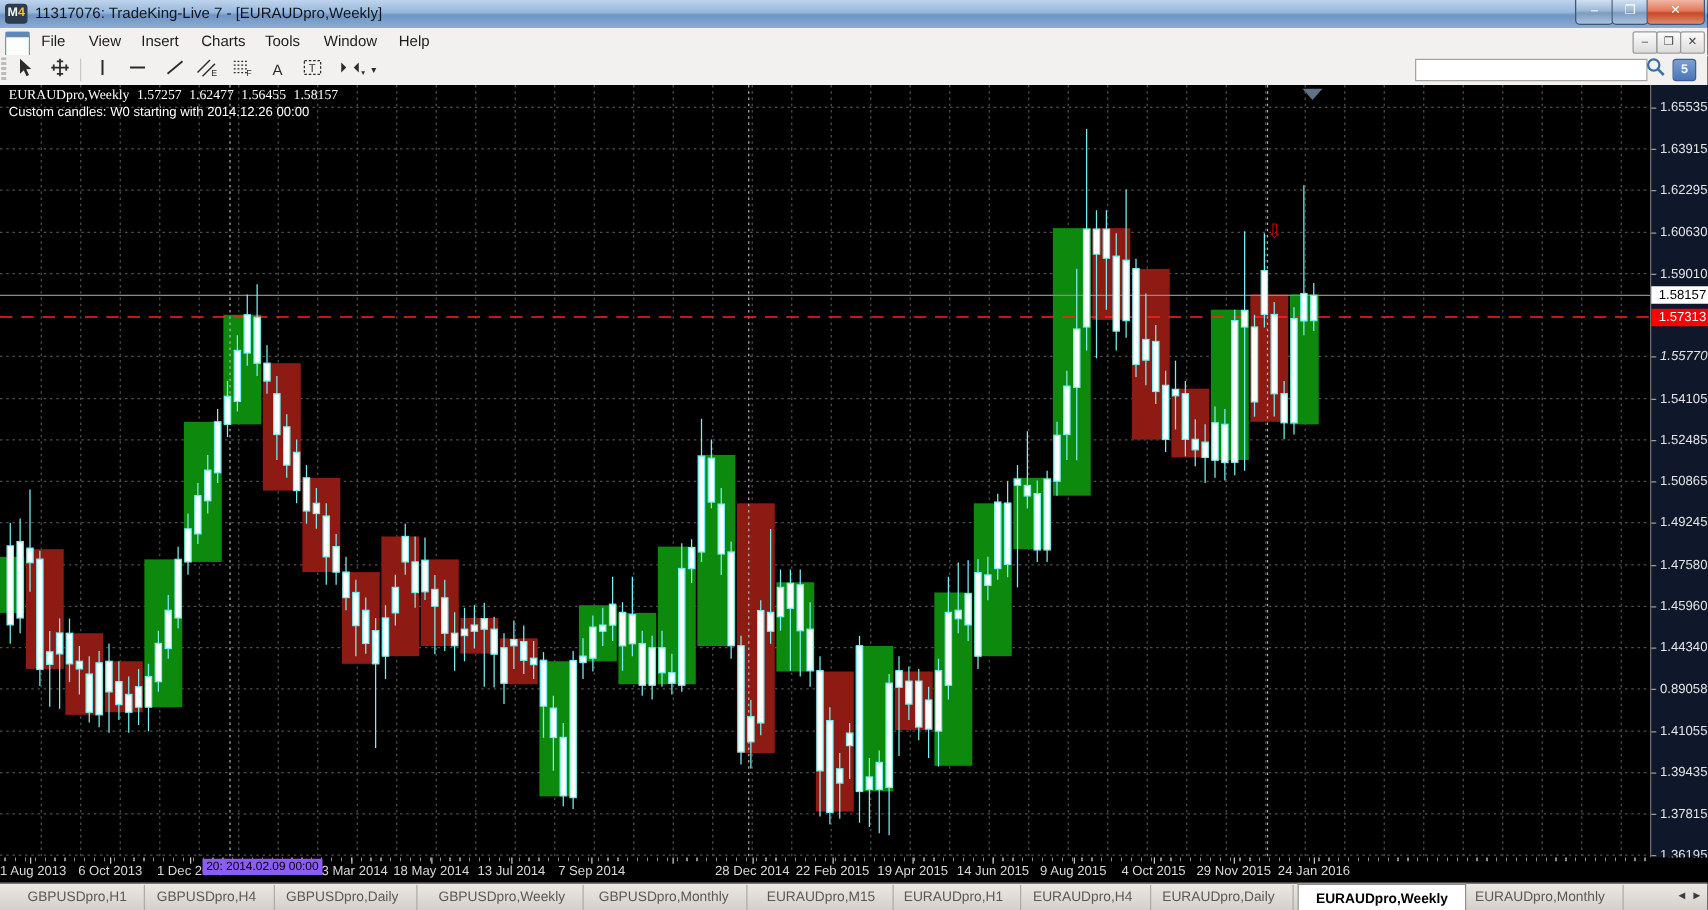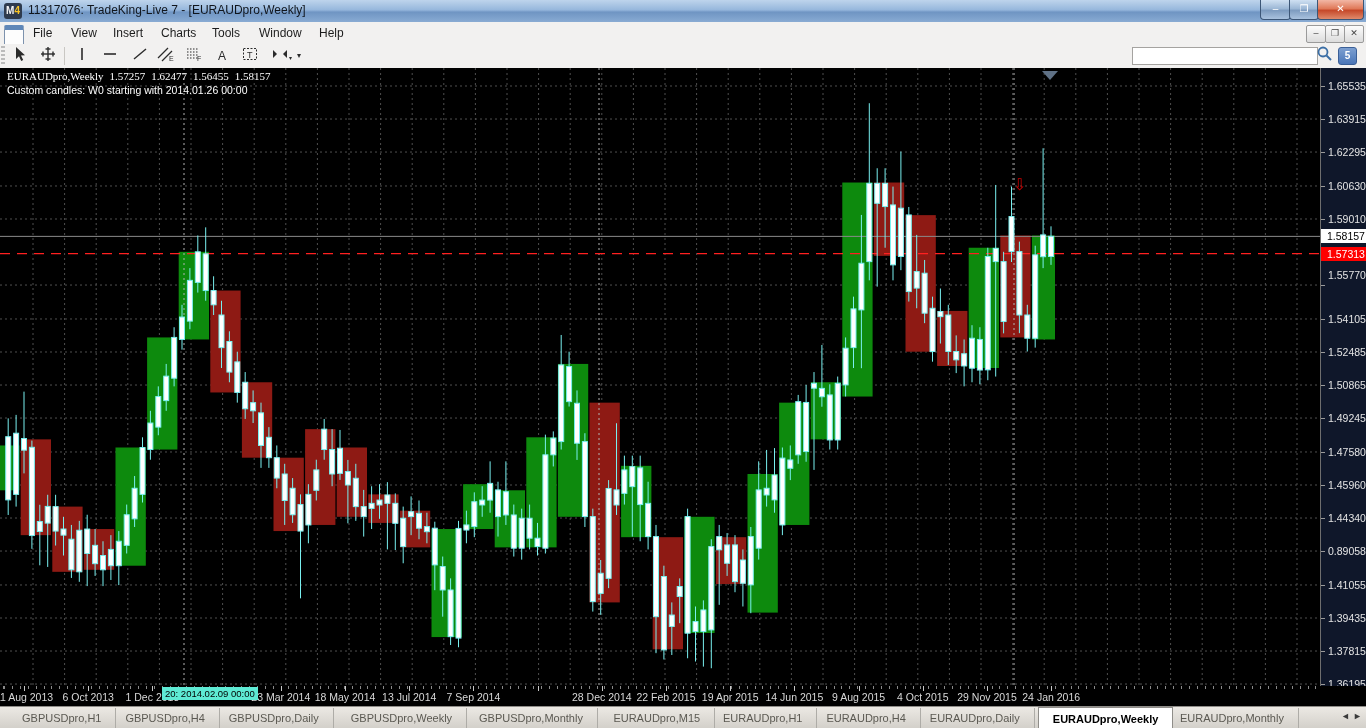--- a/index.html
+++ b/index.html
@@ -53,21 +53,21 @@
   .plabel{position:absolute;left:7px;font-size:10.5px;color:#e4e4e4;white-space:nowrap;}
   .ptag{position:absolute;left:0px;width:45px;height:14px;font-size:10.5px;line-height:14px;padding-left:6px;}
   .ptag.white{background:#ffffff;color:#000;}
   .ptag.red{background:#ff0000;color:#fff;}
   
   #date-axis{position:absolute;left:0;top:686px;width:1366px;height:20px;background:#000;}
   #date-ticks{position:absolute;left:0;top:0;width:1320px;height:3px;
     background:repeating-linear-gradient(90deg,#8a8a8a 0 1px,transparent 1px 7.9px);background-position:4px 0;}
   .dlabel{position:absolute;top:5px;font-size:10.5px;color:#d8d8d8;white-space:nowrap;transform:translateX(-50%);}
   .dtick{position:absolute;top:0;width:1px;height:5px;background:#c8c8c8;}
-  #axis-tooltip{position:absolute;left:162px;top:1px;background:#5eead4;color:#000;font-size:9.5px;
+  #axis-tooltip{position:absolute;left:162px;top:1px;background:#8b5cf6;color:#000;font-size:9.5px;
     padding:1px 3px;white-space:nowrap;}
   
   #tabbar{position:absolute;left:0;top:706px;width:1366px;height:22px;
     background:linear-gradient(180deg,#ece9e4,#d2cfc9);border-top:1px solid #8f8d89;}
   .tab{position:absolute;top:1px;height:20px;line-height:20px;font-size:11px;color:#5b5952;
     padding:0 14px;border-right:1px solid #aeaca7;}
   .tab.active{background:#fff;color:#000;font-weight:bold;border:1px solid #8f8d89;border-bottom:none;top:0;height:22px;line-height:22px;}
   .tab-scroll{position:absolute;top:4px;font-size:9px;color:#3a3a3a;}
 </style>
 </head>
@@ -534,36 +534,36 @@
       <line x1="1043.1" x2="1043.1" y1="80.26927009466004" y2="200.1228272700285" class="wick"></line>
       <rect x="1040.6" y="166.8981166925029" width="5" height="21.81008608463327" class="body"></rect>
       <line x1="1051" x2="1051" y1="158.33714832283377" y2="196.86150598634492" class="wick"></line>
       <rect x="1048.5" y="168.32494475411474" width="5" height="20.179425442791228" class="body"></rect>
       <text x="1013" y="122.43649196873223" fill="#cc0000" font-size="16">⇩</text>
       <polygon points="1042,3 1058,3 1050,12" fill="#5f7186"></polygon>
     </svg>
   <div id="chart-header">
     <span>EURAUDpro,Weekly</span><span>1.57257</span><span>1.62477</span><span>1.56455</span><span>1.58157</span>
   </div>
-  <div id="indicator-caption">Custom candles: W0 starting with 2014.01.26 00:00</div>
+  <div id="indicator-caption">Custom candles: W0 starting with 2014.12.26 00:00</div>
 </div>
 
 <div id="price-axis">
     <div class="ptick" style="top:18.0px;"></div>
     <div class="plabel" style="top:12.0px;">1.65535</div>
     <div class="ptick" style="top:51.0px;"></div>
     <div class="plabel" style="top:45.0px;">1.63915</div>
     <div class="ptick" style="top:84.0px;"></div>
     <div class="plabel" style="top:78.0px;">1.62295</div>
     <div class="ptick" style="top:118.0px;"></div>
     <div class="plabel" style="top:112.0px;">1.60630</div>
     <div class="ptick" style="top:151.0px;"></div>
     <div class="plabel" style="top:145.0px;">1.59010</div>
     <div class="ptick" style="top:217.0px;"></div>
-    <div class="plabel" style="top:201px;">1.55770</div>
+    <div class="plabel" style="top:211.0px;font-style:italic;">1.55770</div>
     <div class="ptick" style="top:251.0px;"></div>
     <div class="plabel" style="top:245.0px;">1.54105</div>
     <div class="ptick" style="top:284.0px;"></div>
     <div class="plabel" style="top:278.0px;">1.52485</div>
     <div class="ptick" style="top:317.0px;"></div>
     <div class="plabel" style="top:311.0px;">1.50865</div>
     <div class="ptick" style="top:350.0px;"></div>
     <div class="plabel" style="top:344.0px;">1.49245</div>
     <div class="ptick" style="top:384.0px;"></div>
     <div class="plabel" style="top:378.0px;">1.47580</div>

